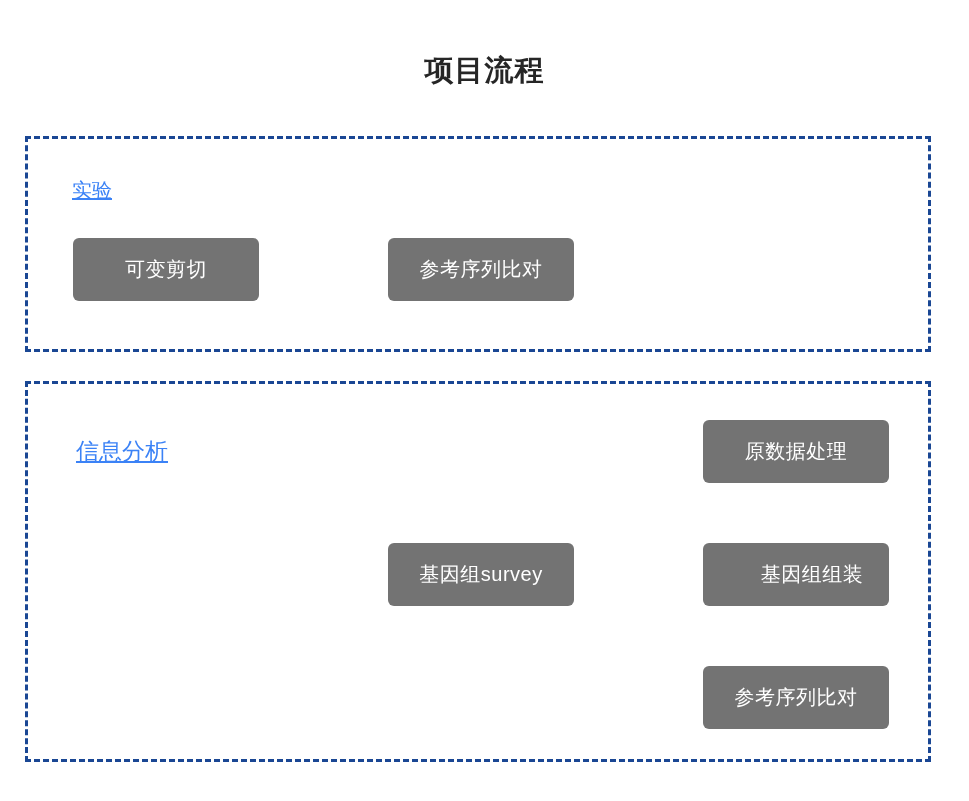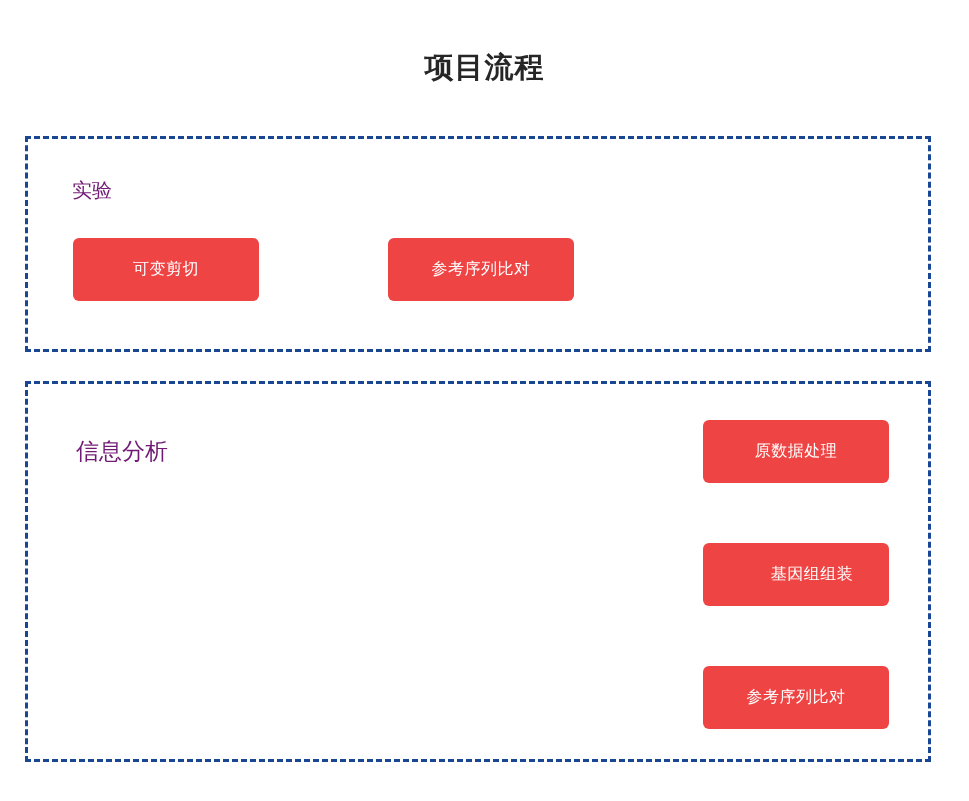--- a/index.html
+++ b/index.html
@@ -25,21 +25,20 @@
     position: absolute;
     top: 50px;
     left: 0;
     width: 969px;
     text-align: center;
     font-size: 29px;
     font-weight: bold;
     color: #262626;
     letter-spacing: 1px;
     line-height: 40px;
-    font-family: Liberation Mono, monospace;
   }
 
   
   .group {
     position: absolute;
     border: 3px dashed #1a4794;
     box-sizing: border-box;
     background: #ffffff;
   }
   #group-experiment {
@@ -51,45 +50,46 @@
   #group-analysis {
     left: 25px;
     top: 381px;
     width: 906px;
     height: 381px;
     text-align: center;
   }
 
   .group-label {
     position: absolute;
-    color: #701a75;
+    color: #3b82f6;
     font-weight: normal;
     white-space: nowrap;
+    text-decoration: underline;
   }
   #label-experiment {
     left: 44px;
     top: 38px;
     font-size: 20px;
   }
   #label-analysis {
     left: 48px;
     top: 52px;
     font-size: 23px;
   }
 
   
   .node {
     position: absolute;
-    background: #ef4444;
+    background: #737373;
     color: #ffffff;
     border-radius: 6px;
     display: flex;
     align-items: center;
     justify-content: center;
-    font-size: 16px;
+    font-size: 20px;
     letter-spacing: 0.5px;
     box-sizing: border-box;
     white-space: nowrap;
   }
 
   
   #node-alt-splicing   { left: 45px;  top: 99px;  width: 186px; height: 63px; }
   #node-ref-align      { left: 360px; top: 99px;  width: 186px; height: 63px; }
   #node-novel-transcript { left: 675px; top: 99px; width: 186px; height: 63px; }
 
@@ -138,19 +138,20 @@
     </span>
 
   </div>
 
   <div class="group" id="group-analysis">
 
     <div class="group-label" id="label-analysis">信息分析</div>
 
     <div class="node" id="node-raw-data">原数据处理</div>
 
+    <div class="node" id="node-genome-survey">基因组survey</div>
 
     <div class="node" id="node-genome-assembly">基因组组装</div>
 
     <div class="node" id="node-genome-annot">参考序列比对</div>
   </div>
 
 </div>
 
 </body></html>

